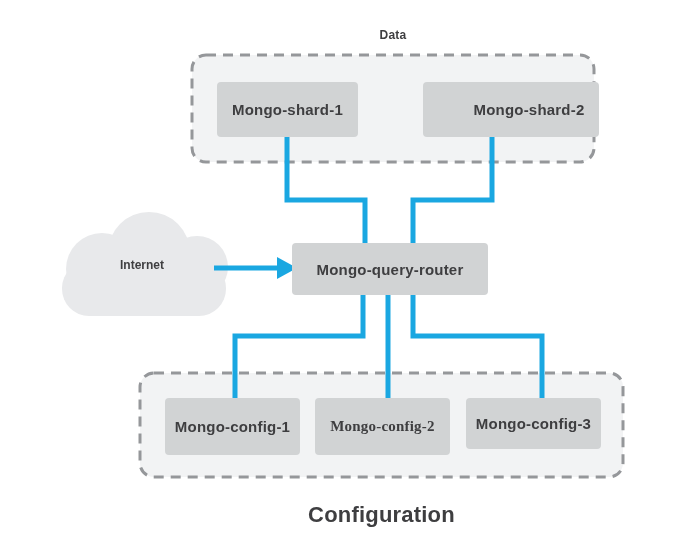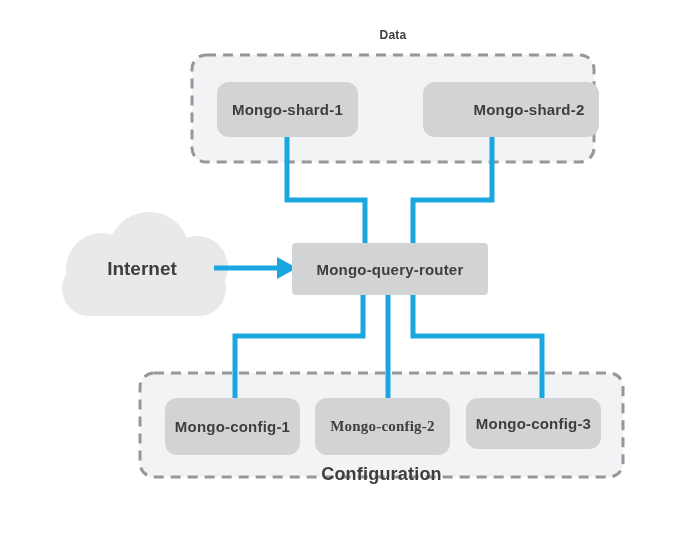--- a/index.html
+++ b/index.html
@@ -23,47 +23,47 @@
   .group-label {
     position: absolute;
     z-index: 3;
     text-align: center;
     font-weight: bold;
     font-size: 12px;
     color: var(--node_text, #3e3e40);
     letter-spacing: 0.2px;
   }
   .label-data { left: 192px; top: 28px; width: 402px; }
-  .label-configuration { left: 140px; top: 464px; width: 483px; font-size: 18px; }
+  .label-configuration { left: 140px; top: 502px; width: 483px; font-size: 22px; }
   .node {
     position: absolute;
     z-index: 2;
     display: flex;
     align-items: center;
     justify-content: center;
     background: var(--node_fill, #d1d3d4);
-    border-radius: 12px;
+    border-radius: 4px;
     font-weight: bold;
     font-size: 15px;
     color: var(--node_text, #3e3e40);
     letter-spacing: 0.2px;
   }
   .node-shard-1 { left: 217px; top: 82px;  width: 141px; height: 55px; }
   .node-shard-2 { left: 423px; top: 82px;  width: 140px; height: 55px; padding-left: 36px; }
   .node-router  { left: 292px; top: 243px; width: 196px; height: 52px; border-radius: 4px; }
   .node-config-1 { left: 165px; top: 398px; width: 135px; height: 57px; }
   .node-config-2 { left: 315px; top: 398px; width: 135px; height: 57px; font-family: Liberation Serif, serif; }
   .node-config-3 { left: 466px; top: 398px; width: 135px; height: 51px; }
   .internet-label {
     position: absolute;
     z-index: 2;
     left: 72px; top: 258px; width: 140px;
     text-align: center;
     font-weight: bold;
-    font-size: 19px;
+    font-size: 12px;
     color: var(--node_text, #3e3e40);
   }
 </style>
 </head>
 <body>
 
 <div class="canvas">
 
   <svg class="layer" viewBox="0 0 694 539" xmlns="http://www.w3.org/2000/svg">
 

